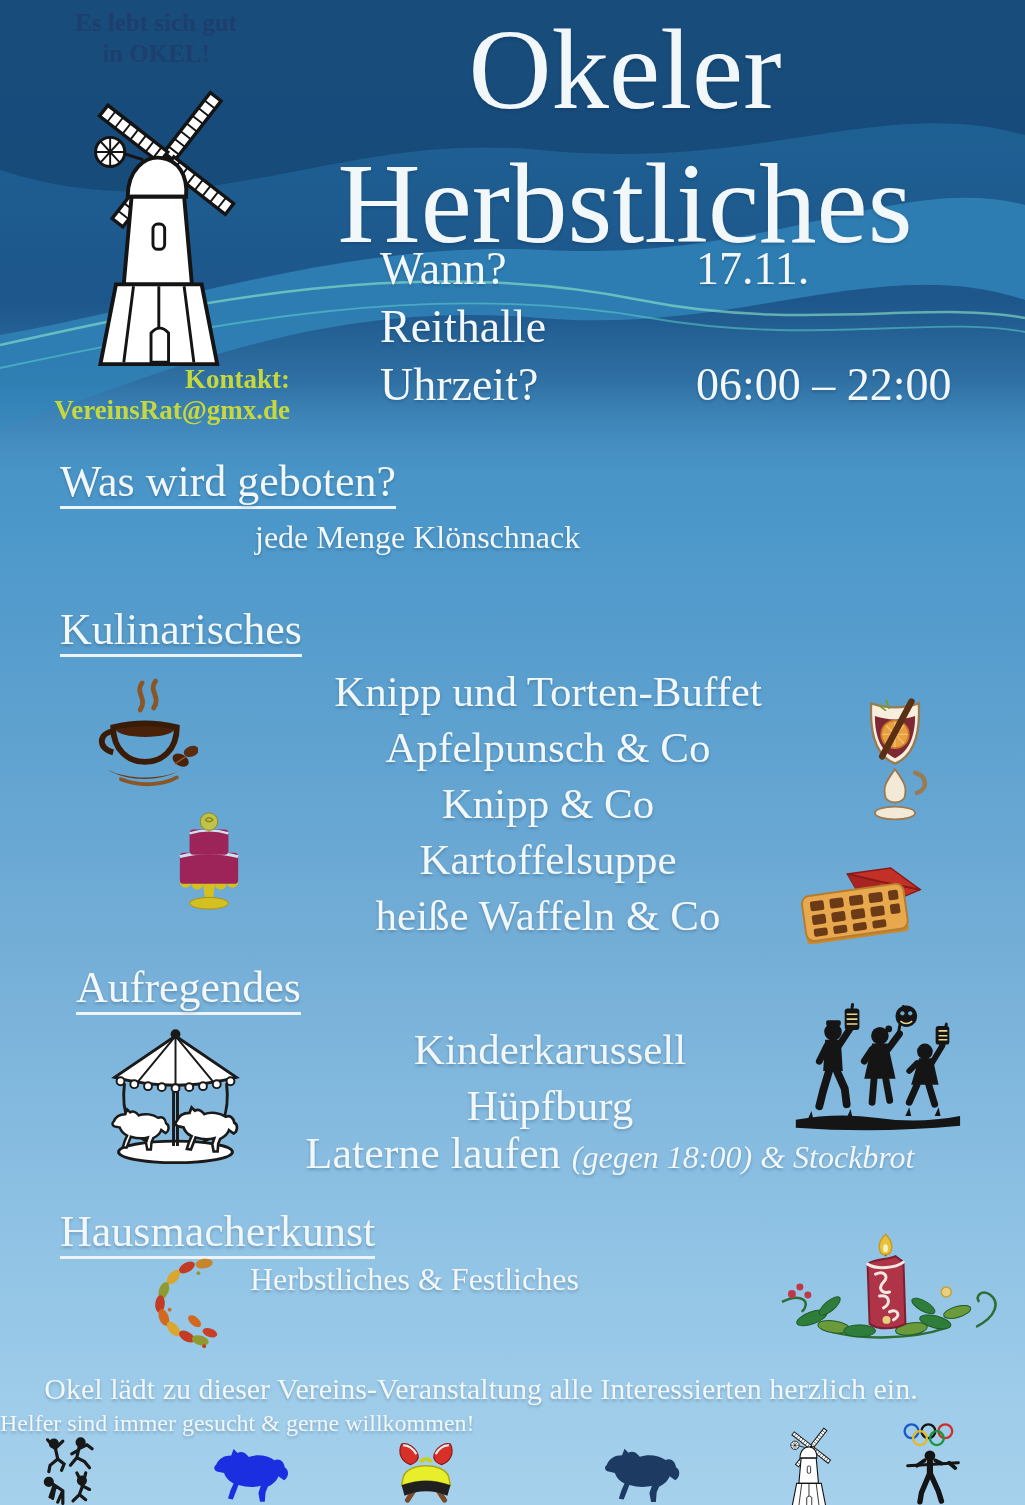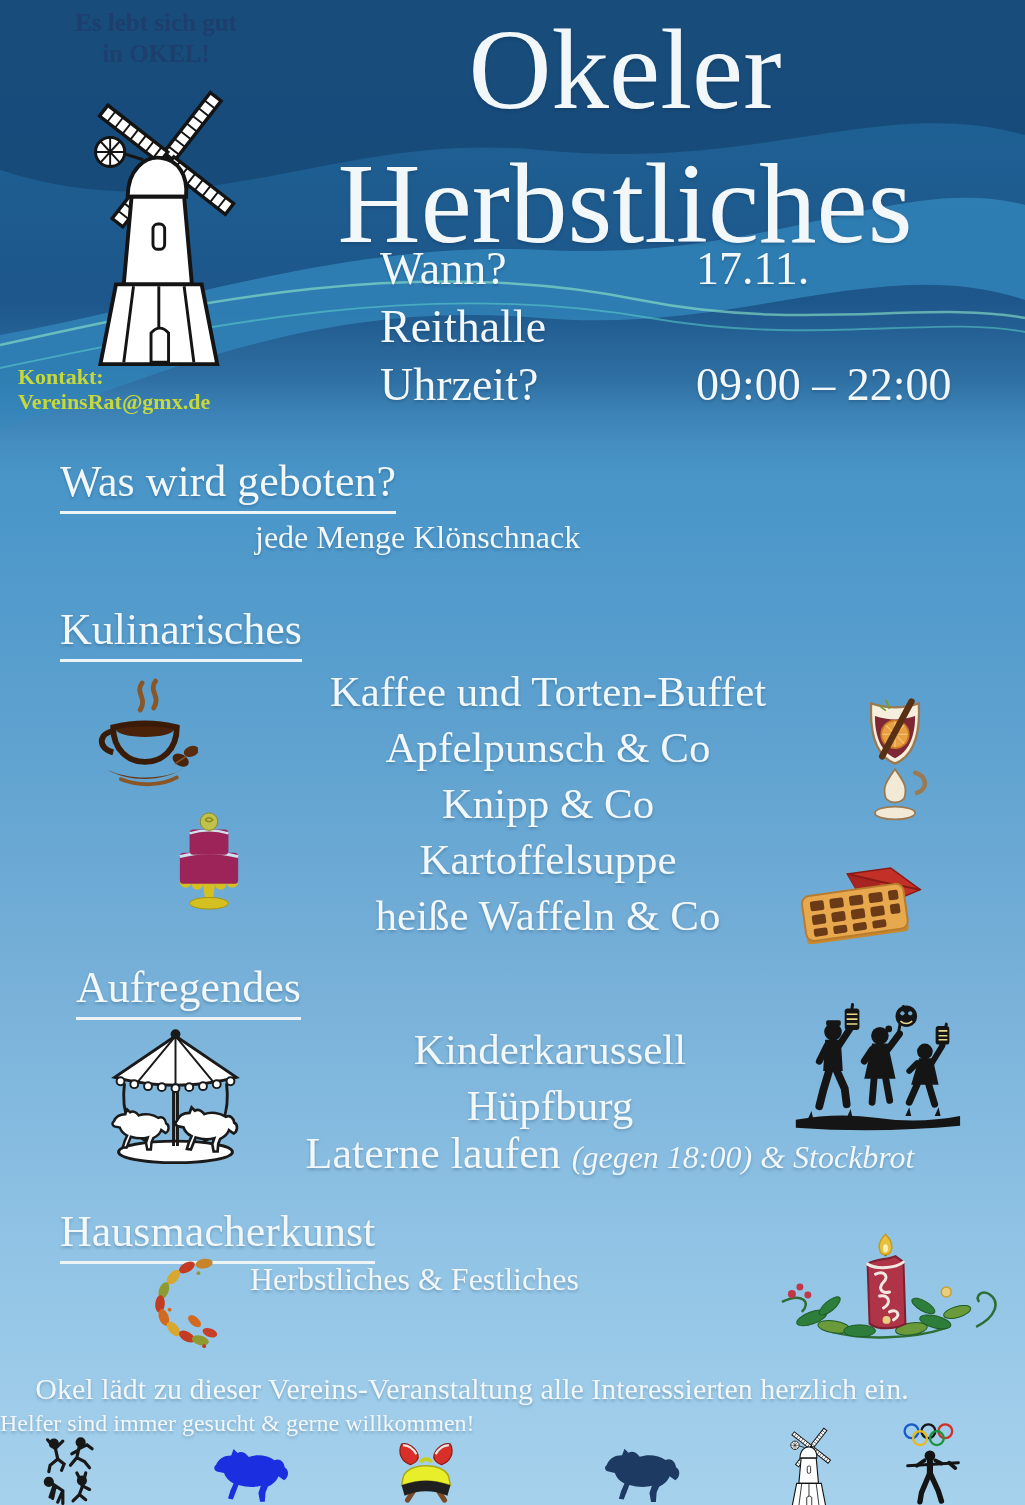--- a/index.html
+++ b/index.html
@@ -9,38 +9,38 @@
     background:linear-gradient(180deg,#1f6392 0px,#1d568a 250px,#4a96c9 500px,
       #5fa2d0 740px,#77b0d8 980px,#8cc0e3 1200px,#9ccbe9 1380px,#a6d1ec 1505px);
     color:#f2f7fa;
   }
   .abs{position:absolute;}
   .wht{color:#f2f7fa;text-shadow:0 2px 3px rgba(10,40,70,.25);}
   .bgsvg{position:absolute;left:0;top:0;width:1025px;height:500px;}
   .tagline{left:38px;top:8px;width:236px;text-align:center;font-weight:bold;
     font-size:25px;line-height:1.22;color:#1e3e6e;}
   .logo{left:68px;top:78px;width:168px;height:292px;}
-  .contact{left:18px;top:364px;width:272px;text-align:left;font-weight:bold;
-    font-size:22px;line-height:1.15;color:#c6d83c;}
+  .contact{left:18px;top:364px;width:272px;text-align:right;font-weight:bold;
+    font-size:27px;line-height:1.15;color:#c6d83c;}
   .title-line{left:225px;width:800px;text-align:center;font-size:115px;line-height:1;}
   .t1{top:12px;}.t2{top:146px;}
   .details{left:358px;top:240px;margin-left:22px;}
   .drow{display:flex;font-size:46px;line-height:58px;}
   .dlabel{width:316px;}
   .heading{font-size:44px;line-height:1.1;}
-  .heading .u{display:inline-block;border-bottom:3px solid #edf4f8;padding-bottom:5px;}
+  .heading .u{display:inline-block;border-bottom:3px solid #edf4f8;}
   .bigline{font-size:32px;line-height:1.1;}
   .clist{left:248px;top:664px;width:600px;text-align:center;}
   .clist div{font-size:43px;line-height:56px;}
   .alist{left:250px;top:1022px;width:600px;text-align:center;}
   .alist div{font-size:43px;line-height:56px;}
   .lantern{left:190px;top:1126px;width:840px;text-align:center;line-height:56px;}
   .lantern .main{font-size:44px;}
   .lantern .note{font-size:32px;font-style:italic;}
-  .footer1{left:4px;top:1372px;width:936px;text-align:center;font-size:30px;}
+  .footer1{left:13px;top:1372px;width:936px;text-align:center;font-size:30px;}
   .footer2{left:0;top:1410px;width:876px;text-align:left;font-size:24px;}
   .icon svg{display:block;width:100%;height:100%;}
 </style>
 </head>
 <body>
 
 <div class="poster">
 
   <svg class="bgsvg" viewBox="0 0 1025 500" preserveAspectRatio="none">
     <defs>
@@ -124,34 +124,34 @@
   <div class="abs details wht">
     <div class="drow">
       <div class="dlabel">Wann?</div>
       <div>17.11.</div>
     </div>
     <div class="drow">
       <div>Reithalle</div>
     </div>
     <div class="drow">
       <div class="dlabel">Uhrzeit?</div>
-      <div>09:00 – 22:00</div>
+      <div>06:00 – 22:00</div>
     </div>
   </div>
 
   <div class="abs heading wht" style="left:60px;top:458px">
     <span class="u">Was wird geboten?</span>
   </div>
   <div class="abs bigline wht" style="left:255px;top:520px">jede Menge Klönschnack</div>
 
   <div class="abs heading wht" style="left:60px;top:606px">
     <span class="u">Kulinarisches</span>
   </div>
   <div class="abs clist wht">
-    <div>Kaffee und Torten-Buffet</div>
+    <div>Knipp und Torten-Buffet</div>
     <div>Apfelpunsch &amp; Co</div>
     <div>Knipp &amp; Co</div>
     <div>Kartoffelsuppe</div>
     <div>heiße Waffeln &amp; Co</div>
   </div>
 
   <div class="abs icon" style="left:92px;top:676px;width:106px;height:118px">
     <svg viewBox="0 0 110 120">
       <path d="M52,6 C44,16 58,22 50,34 M66,4 C58,14 72,20 64,32" stroke="#8a5626" stroke-width="5" fill="none" stroke-linecap="round"></path>
       <ellipse cx="55" cy="54" rx="30" ry="8" fill="#4a220a"></ellipse>

